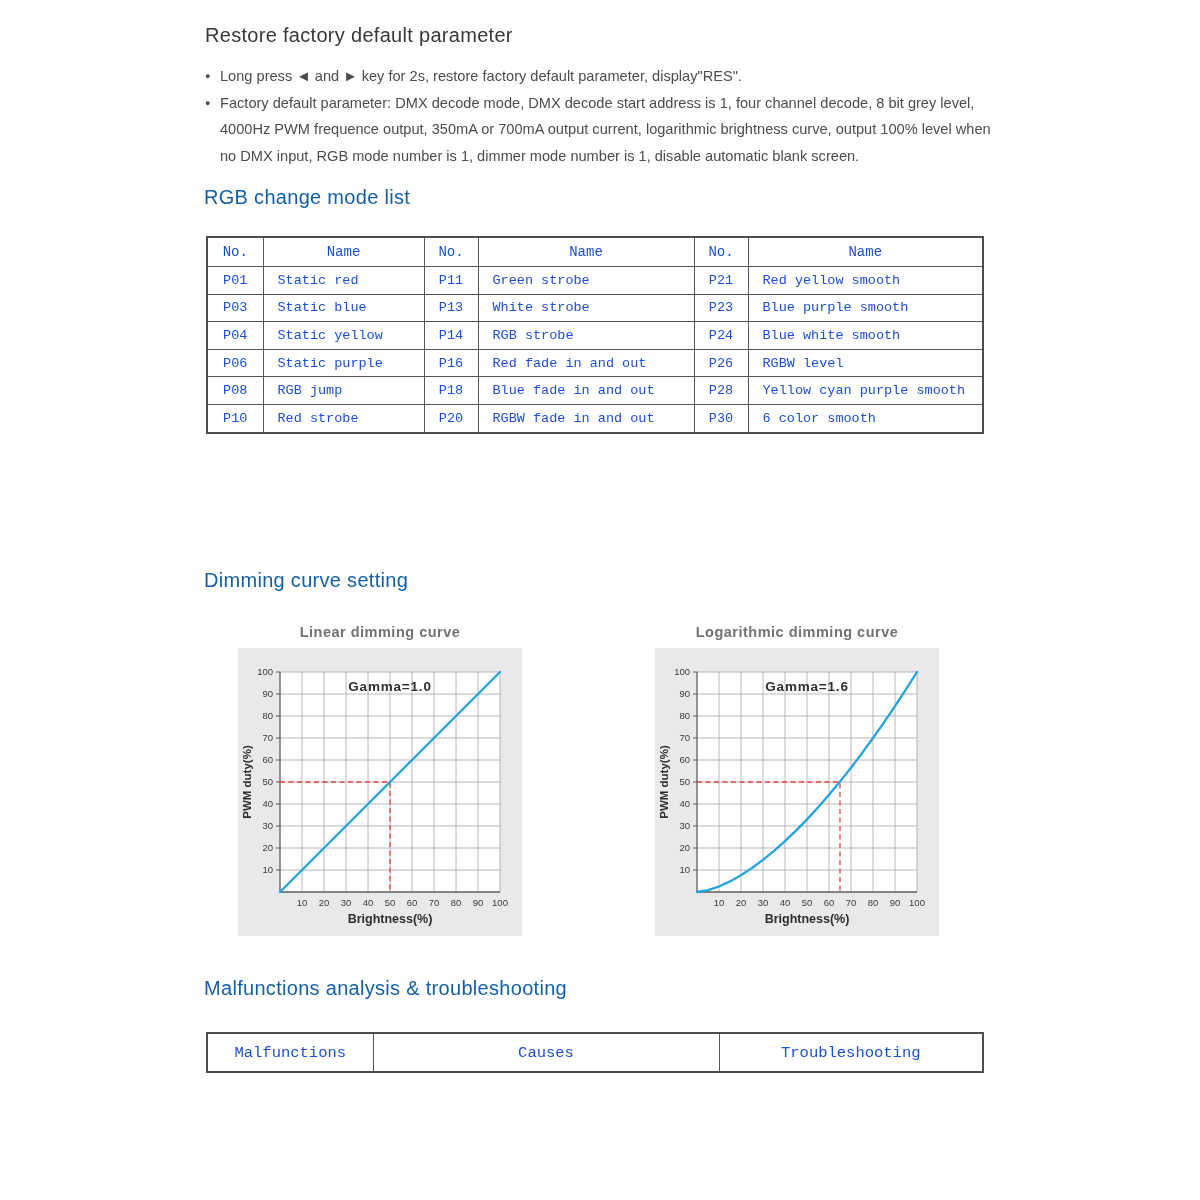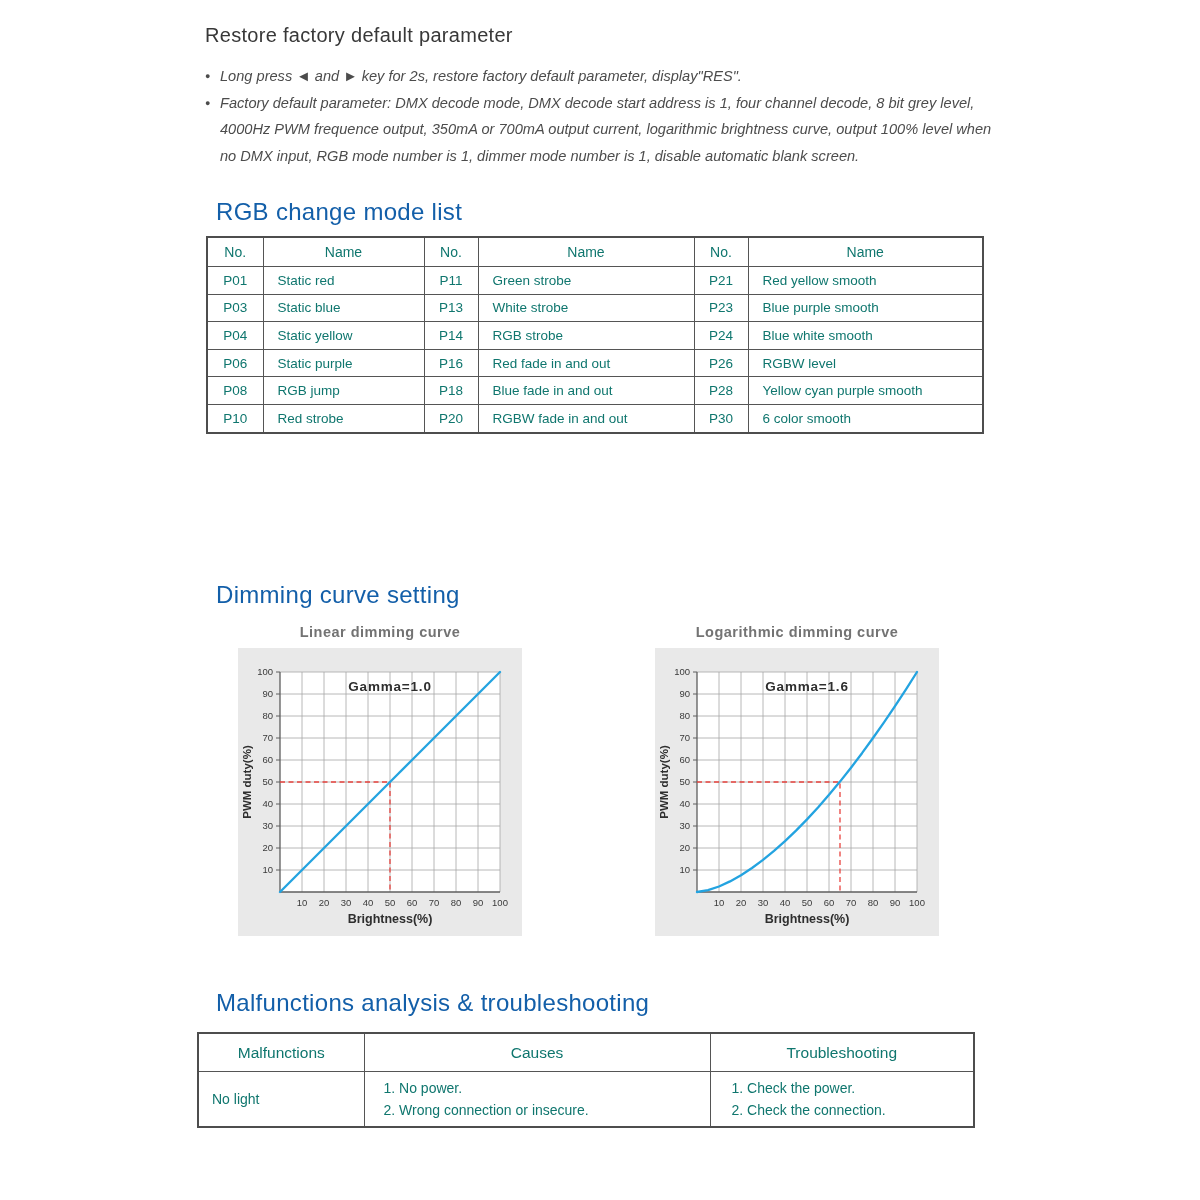--- a/index.html
+++ b/index.html
@@ -8,50 +8,50 @@
     background:#ffffff;color:#424242;
     font-family:"Liberation Sans",sans-serif;
     padding-left:33px;
   }
   
   .doc-title{
     position:absolute;left:205px;top:24px;margin:0;
     font-size:20px;font-weight:500;color:#383838;letter-spacing:.3px;
   }
   .section-title{
-    position:absolute;left:204px;margin:12px;
-    font-size:24px;font-weight:500;color:#135fa9;letter-spacing:.3px;
+    position:absolute;left:204px;margin:0;
+    font-size:20px;font-weight:500;color:#135fa9;letter-spacing:.3px;
   }
   #sec-rgb{top:186px}
   #sec-dim{top:569px}
   #sec-mal{top:977px}
   
   .bullets{
     position:absolute;left:205px;top:63px;width:800px;
     margin:0;padding:0;list-style:none;
     font-size:14.6px;line-height:26.5px;color:#4c4c4c;
   }
-  .bullets li{position:relative;padding-left:15px;font-style:italic;}
+  .bullets li{position:relative;padding-left:15px;}
   .bullets li::before{
     content:"\25CF";position:absolute;left:0;top:0;font-size:9px;line-height:26.5px;color:#4c4c4c;
   }
   
   table.doc{
     position:absolute;border-collapse:collapse;table-layout:fixed;
-    border:2px solid #4d4d4d;color:#0f766e;background:#fff;
+    border:2px solid #4d4d4d;color:#1d4ed8;background:#fff;font-family:Liberation Mono, monospace;
   }
   table.doc th,table.doc td{border:1px solid #555;padding:0;font-weight:400;}
   
   #rgb-table{left:206px;top:236px;width:776px;font-size:13.5px;}
   #rgb-table th{height:28px;font-size:14px;text-align:center;}
   #rgb-table td{height:26.6px;margin-left:8px;}
   #rgb-table td.c0,#rgb-table td.c2,#rgb-table td.c4{text-align:center;}
   #rgb-table td.c1,#rgb-table td.c3,#rgb-table td.c5{text-align:left;padding-left:14px;}
   
-  #mal-table{left:197px;top:1032px;width:776px;font-size:14px;}
+  #mal-table{left:206px;top:1032px;width:776px;font-size:14px;}
   #mal-table th{height:37px;font-size:15.5px;text-align:center;}
   #mal-table td{vertical-align:middle;padding:5px 0;}
   #mal-table td.c0{padding-left:13px;}
   #mal-table td.c1{padding-left:19px;}
   #mal-table td.c2{padding-left:21px;}
   #mal-table td div{line-height:22px;}
   
   .chart-title{
     position:absolute;top:624px;width:284px;margin:0;text-align:center;
     font-size:14.5px;font-weight:700;letter-spacing:.5px;color:#737373;
@@ -289,27 +289,16 @@
         <col style="width:264px">
     </colgroup>
   <thead>
         <tr>
           <th class="c0">Malfunctions</th>
           <th class="c1">Causes</th>
           <th class="c2">Troubleshooting</th>
         </tr>
       </thead>
       <tbody>
-        <tr>
-          <td class="c0">No light</td>
-          <td class="c1">
-            <div>1. No power.</div>
-            <div>2. Wrong connection or insecure.</div>
-          </td>
-          <td class="c2">
-            <div>1. Check the power.</div>
-            <div>2. Check the connection.</div>
-          </td>
-        </tr>
       </tbody>
     </table>
 
 </div>
 
 </body></html>

